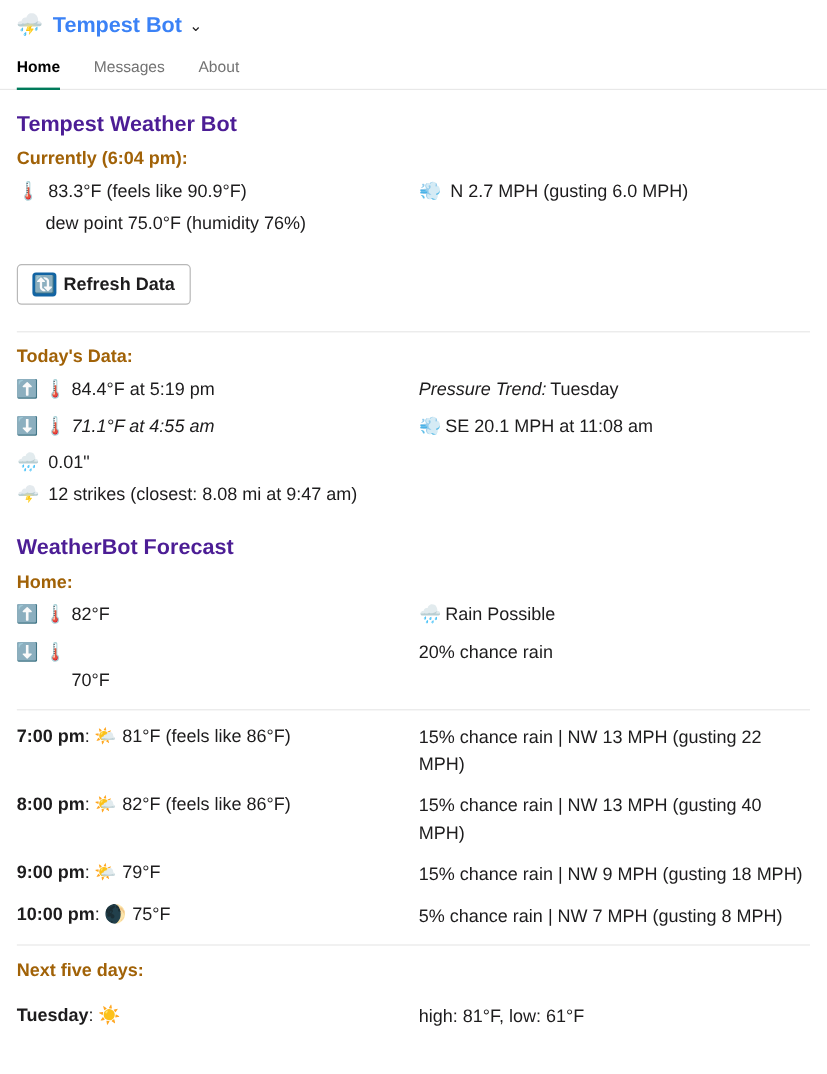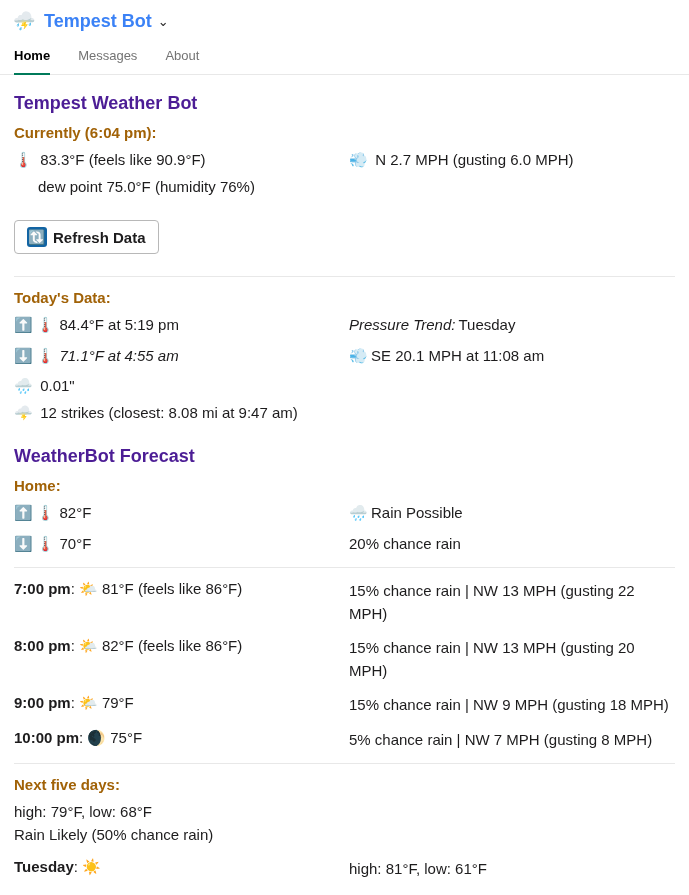--- a/index.html
+++ b/index.html
@@ -231,59 +231,55 @@
     </div>
     <div class="col-right line">
       <span class="emoji-slot">🌧️</span>
       <span>Rain Possible</span>
     </div>
   </div>
 
   <div class="two-col block">
     <div class="col-left line">
       <span>⬇️ 🌡️</span>
-      <span style="margin-left:4px;">70°F</span>
+      <span style="margin-left:4px;margin-top:24px;">70°F</span>
     </div>
     <div class="col-right line">
       <span>20% chance rain</span>
     </div>
   </div>
 
   <hr class="divider">
 
 
   <div id="hours-container">
       <div class="hourly-row">
         <div class="hourly-left"><span class="bold">7:00 pm</span>: <span>🌤️</span> <span>81°F (feels like 86°F)</span></div>
         <div class="hourly-right">15% chance rain | NW 13 MPH (gusting 22 MPH)</div>
       </div>
       <div class="hourly-row">
         <div class="hourly-left"><span class="bold">8:00 pm</span>: <span>🌤️</span> <span>82°F (feels like 86°F)</span></div>
-        <div class="hourly-right">15% chance rain | NW 13 MPH (gusting 20 MPH)</div>
+        <div class="hourly-right">15% chance rain | NW 13 MPH (gusting 40 MPH)</div>
       </div>
       <div class="hourly-row">
         <div class="hourly-left"><span class="bold">9:00 pm</span>: <span>🌤️</span> <span>79°F</span></div>
         <div class="hourly-right">15% chance rain | NW 9 MPH (gusting 18 MPH)</div>
       </div>
       <div class="hourly-row">
         <div class="hourly-left"><span class="bold">10:00 pm</span>: <span>🌒</span> <span>75°F</span></div>
         <div class="hourly-right">5% chance rain | NW 7 MPH (gusting 8 MPH)</div>
       </div>
     </div>
 
   <hr class="divider">
 
   <div class="subhead">Next five days:</div>
 
   <div id="days-container">
       <div class="daily-row">
-        <div class="daily-right">
-          <div>high: 79°F, low: 68°F</div>
-          <div>Rain Likely (50% chance rain)</div>
-        </div>
       </div>
       <div class="daily-row">
         <div class="daily-left"><span class="bold">Tuesday</span>: <span>☀️</span></div>
         <div class="daily-right">
           <div>high: 81°F, low: 61°F</div>
         </div>
       </div>
     </div>
 
 </div>

